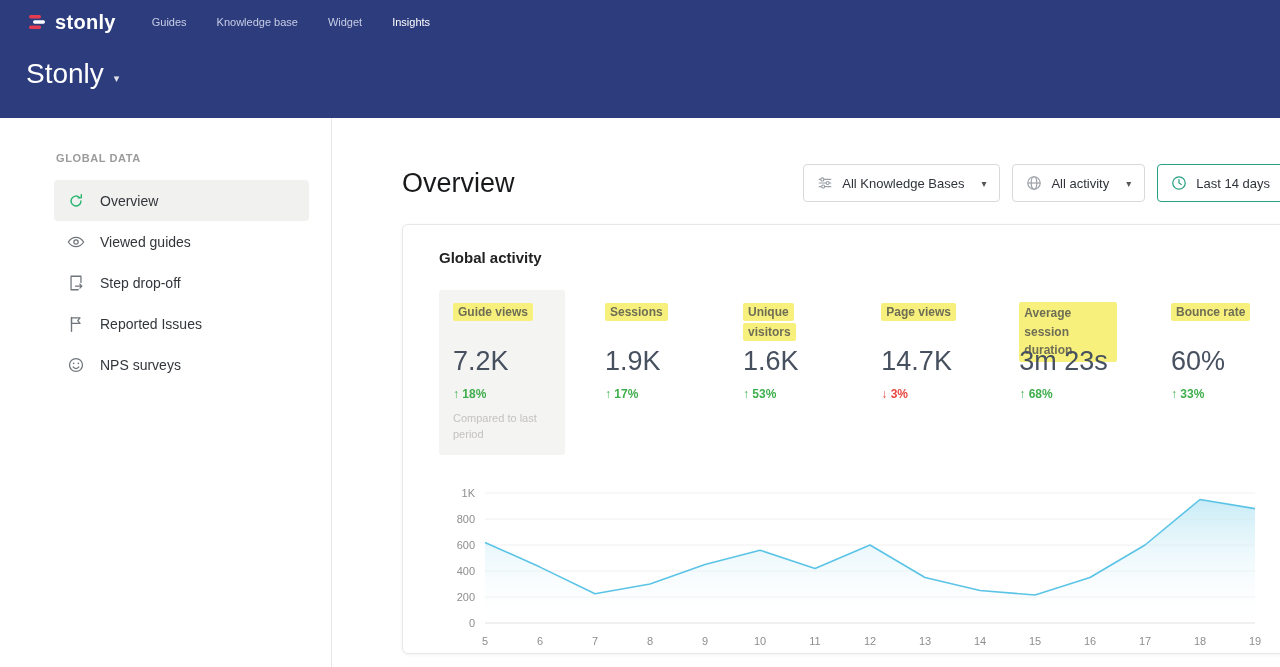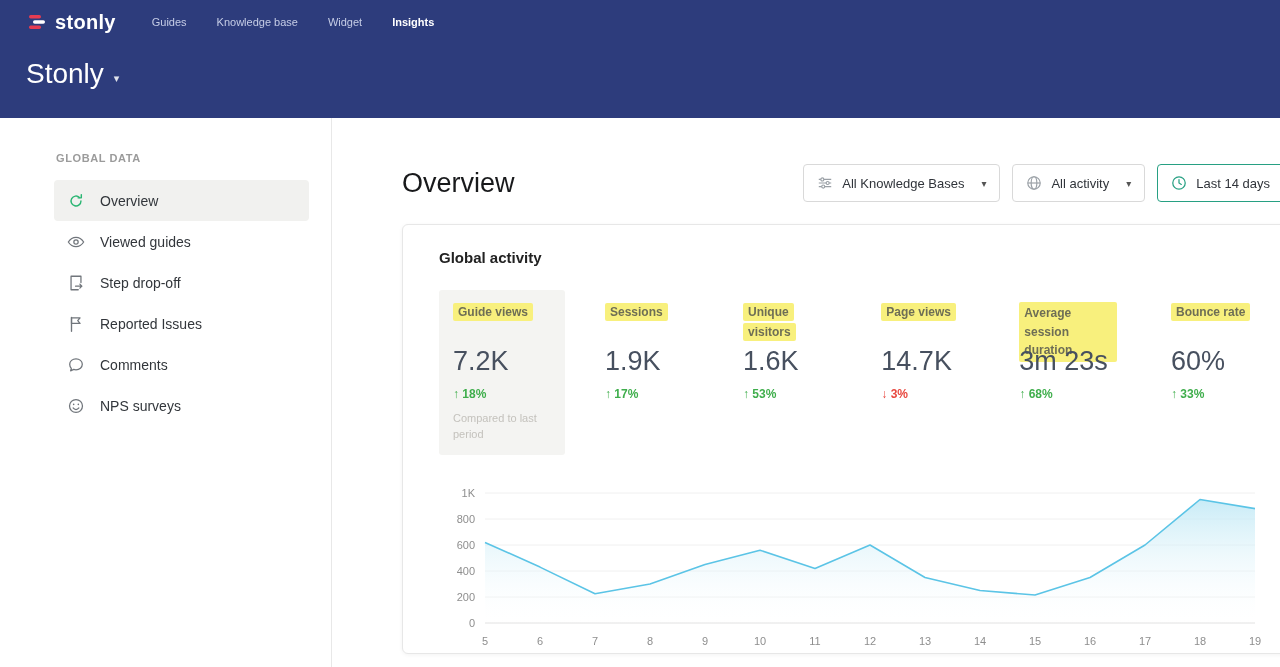--- a/index.html
+++ b/index.html
@@ -6,21 +6,21 @@
   html, body { width: 1280px; height: 667px; overflow: hidden; background: #fff;
     font-family: "Liberation Sans", sans-serif; }
 
   
   .app-header { height: 118px; background: #2d3c7c; color: #fff; }
   .topbar { display: flex; align-items: center; height: 44px; padding: 0 26px; gap: 36px; }
   .logo { display: flex; align-items: center; gap: 7px; }
   .logo-text { font-size: 20px; font-weight: bold; letter-spacing: .3px; color: #fff; }
   .nav-items { display: flex; gap: 30px; }
   .nav-item { font-size: 11px; color: #c6cde6; cursor: pointer; }
-  .nav-item.active { color: #fff; font-weight: bold; }
+  .nav-item.active { color: #fff; font-weight: normal; }
   .workspace-row { padding: 14px 26px 0; display: flex; align-items: center; }
   .workspace-name { font-size: 28px; font-weight: 500; color: #fff; }
   .workspace-caret { font-size: 11px; color: rgba(255,255,255,.85); margin-left: 10px; padding-top: 8px; }
 
   
   .content { display: flex; height: 549px; }
   .sidebar { width: 300px; border-right: 1px solid #e8e8e8; padding-top: 34px; flex-shrink: 0; margin-left: 32px; }
   .section-label { margin: 0 0 16px 24px; font-size: 11px; font-weight: bold; color: #9b9b9b; letter-spacing: .6px; }
   .side-item { display: flex; align-items: center; height: 41px; margin: 0 22px; padding: 0 12px 0 13px;
     gap: 15px; border-radius: 4px; font-size: 14px; color: #32363b; cursor: pointer; }
@@ -127,28 +127,20 @@
     <div class="side-item">
       <span class="side-icon">
         <svg viewBox="0 0 20 20" width="18" height="18">
           <path d="M5 18V2.8" stroke="#70757b" stroke-width="1.5" stroke-linecap="round"></path>
           <path d="M5 3.2h9.5l-2.6 3.1 2.6 3.1H5z" fill="none" stroke="#70757b" stroke-width="1.4" stroke-linejoin="round"></path>
         </svg>
       </span>
       <span>Reported Issues</span>
     </div>
 
-    <div class="side-item">
-      <span class="side-icon">
-        <svg viewBox="0 0 20 20" width="18" height="18">
-          <path d="M17 9.2c0 3.4-3.1 6.1-7 6.1-.9 0-1.7-.1-2.5-.4L4 16.5l.8-2.8C3.7 12.6 3 11 3 9.2 3 5.8 6.1 3.1 10 3.1s7 2.7 7 6.1z" fill="none" stroke="#70757b" stroke-width="1.4" stroke-linejoin="round"></path>
-        </svg>
-      </span>
-      <span>Comments</span>
-    </div>
 
     <div class="side-item">
       <span class="side-icon">
         <svg viewBox="0 0 20 20" width="18" height="18">
           <circle cx="10" cy="10" r="7.2" fill="none" stroke="#70757b" stroke-width="1.4"></circle>
           <circle cx="7.4" cy="8.2" r="0.9" fill="#70757b"></circle>
           <circle cx="12.6" cy="8.2" r="0.9" fill="#70757b"></circle>
           <path d="M6.8 12.2c.8 1.1 1.9 1.7 3.2 1.7s2.4-.6 3.2-1.7" fill="none" stroke="#70757b" stroke-width="1.4" stroke-linecap="round"></path>
         </svg>
       </span>

